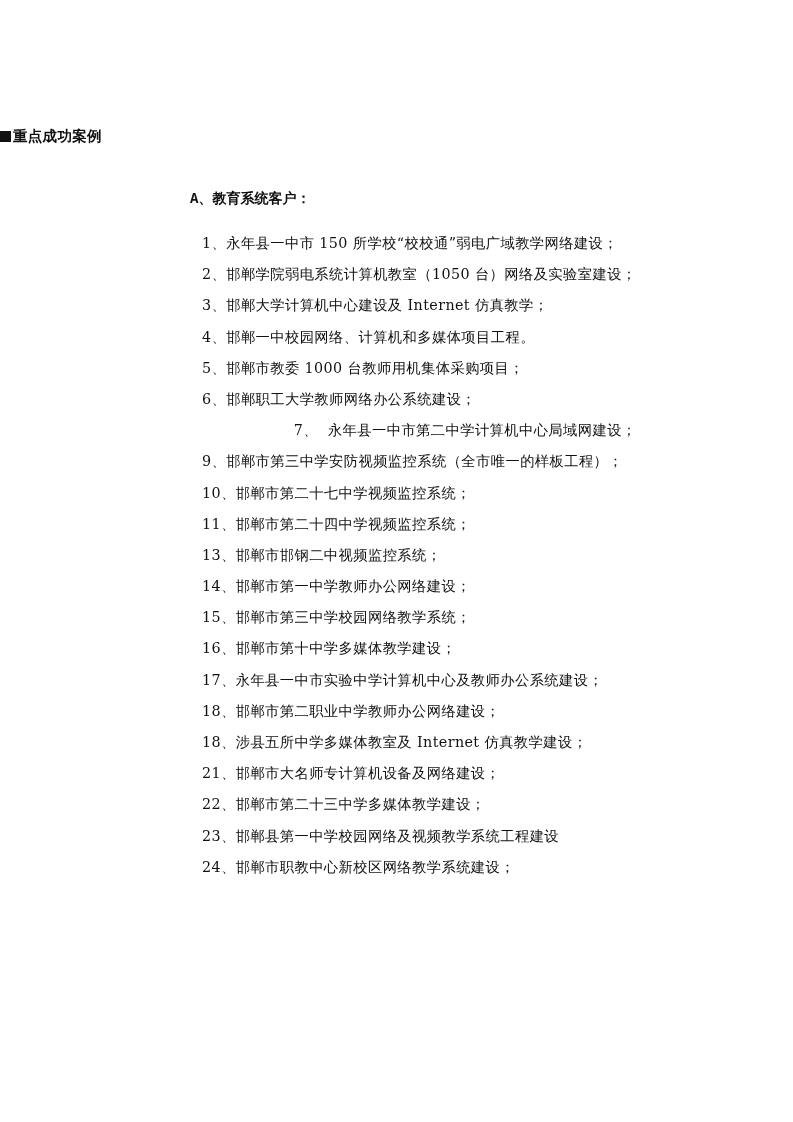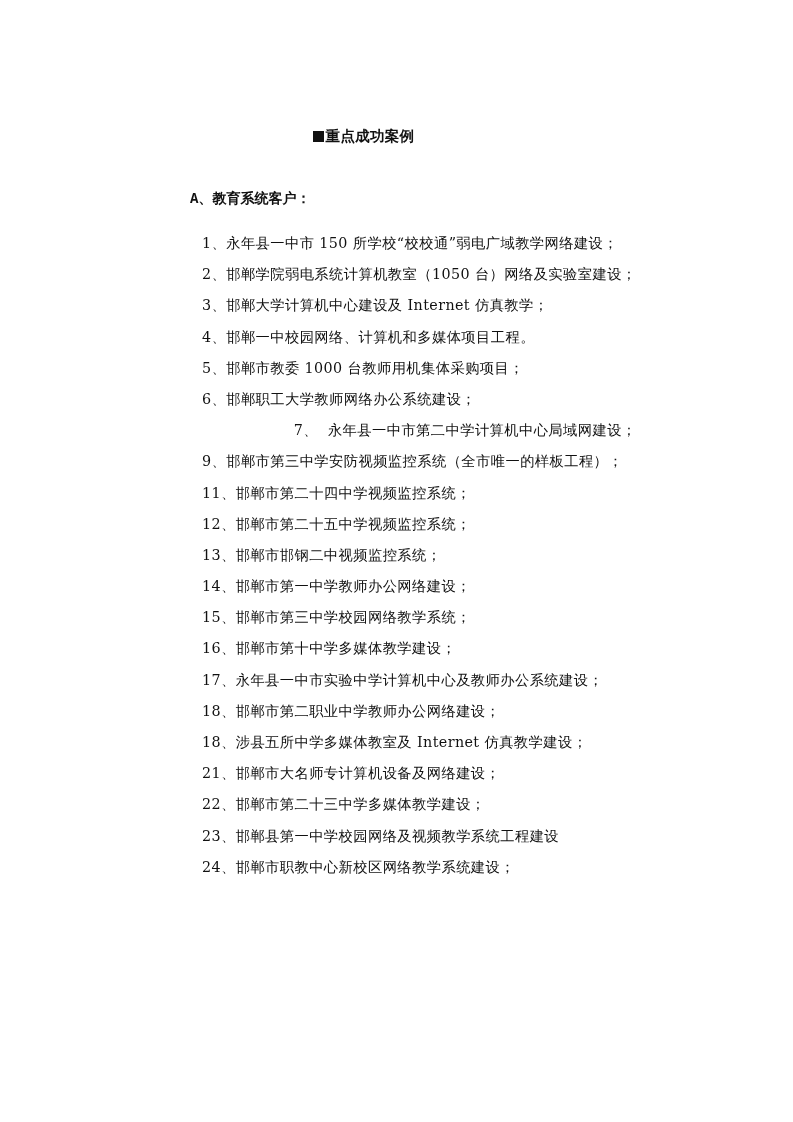--- a/index.html
+++ b/index.html
@@ -1,19 +1,19 @@
 <!DOCTYPE html>
 <html><head>
   <meta charset="utf-8">
   <style>
     html, body { margin: 0; padding: 0; background: #ffffff; }
     body { width: 793px; height: 1122px; position: relative; overflow: hidden;
            font-family: "DejaVu Serif", "Liberation Serif", serif; color: #111; }
     .page { position: absolute; left: 0; top: 0; width: 793px; height: 1122px; }
-    .title { position: absolute; top: 127px; left: 0; width: 727px; text-align: center;
+    .title { position: absolute; top: 127px; left: 0; width: 727px; 
              font-size: 14.5px; font-weight: bold; letter-spacing: 0.3px;
              font-family: "DejaVu Sans", "Liberation Sans", sans-serif; }
     .title .square { display: inline-block; width: 11px; height: 11px; background: #111;
                      margin-right: 2px; vertical-align: -1px; }
     .section-heading { position: absolute; top: 190px; left: 190px; font-size: 14px;
                        font-weight: bold; font-family: Liberation Mono, monospace; }
     .list { position: absolute; top: 221px; left: 190px; margin: 12px; padding: 0; list-style: none; }
     .list li { height: 31.2px; line-height: 20px; font-size: 14.3px; white-space: nowrap;
                letter-spacing: 0.4px; }
   </style>
@@ -29,22 +29,22 @@
 
   <ul class="list">
     <li>1、永年县一中市 150 所学校“校校通”弱电广域教学网络建设；</li>
     <li>2、邯郸学院弱电系统计算机教室（1050 台）网络及实验室建设；</li>
     <li>3、邯郸大学计算机中心建设及 Internet 仿真教学；</li>
     <li>4、邯郸一中校园网络、计算机和多媒体项目工程。</li>
     <li>5、邯郸市教委 1000 台教师用机集体采购项目；</li>
     <li>6、邯郸职工大学教师网络办公系统建设；</li>
     <li style="white-space:pre;text-align:right;">7、  永年县一中市第二中学计算机中心局域网建设；</li>
     <li>9、邯郸市第三中学安防视频监控系统（全市唯一的样板工程）；</li>
+    <li>10、邯郸市第二十七中学视频监控系统；</li>
     <li>11、邯郸市第二十四中学视频监控系统；</li>
-    <li>12、邯郸市第二十五中学视频监控系统；</li>
     <li>13、邯郸市邯钢二中视频监控系统；</li>
     <li>14、邯郸市第一中学教师办公网络建设；</li>
     <li>15、邯郸市第三中学校园网络教学系统；</li>
     <li>16、邯郸市第十中学多媒体教学建设；</li>
     <li>17、永年县一中市实验中学计算机中心及教师办公系统建设；</li>
     <li>18、邯郸市第二职业中学教师办公网络建设；</li>
     <li>18、涉县五所中学多媒体教室及 Internet 仿真教学建设；</li>
     <li>21、邯郸市大名师专计算机设备及网络建设；</li>
     <li>22、邯郸市第二十三中学多媒体教学建设；</li>
     <li>23、邯郸县第一中学校园网络及视频教学系统工程建设</li>

